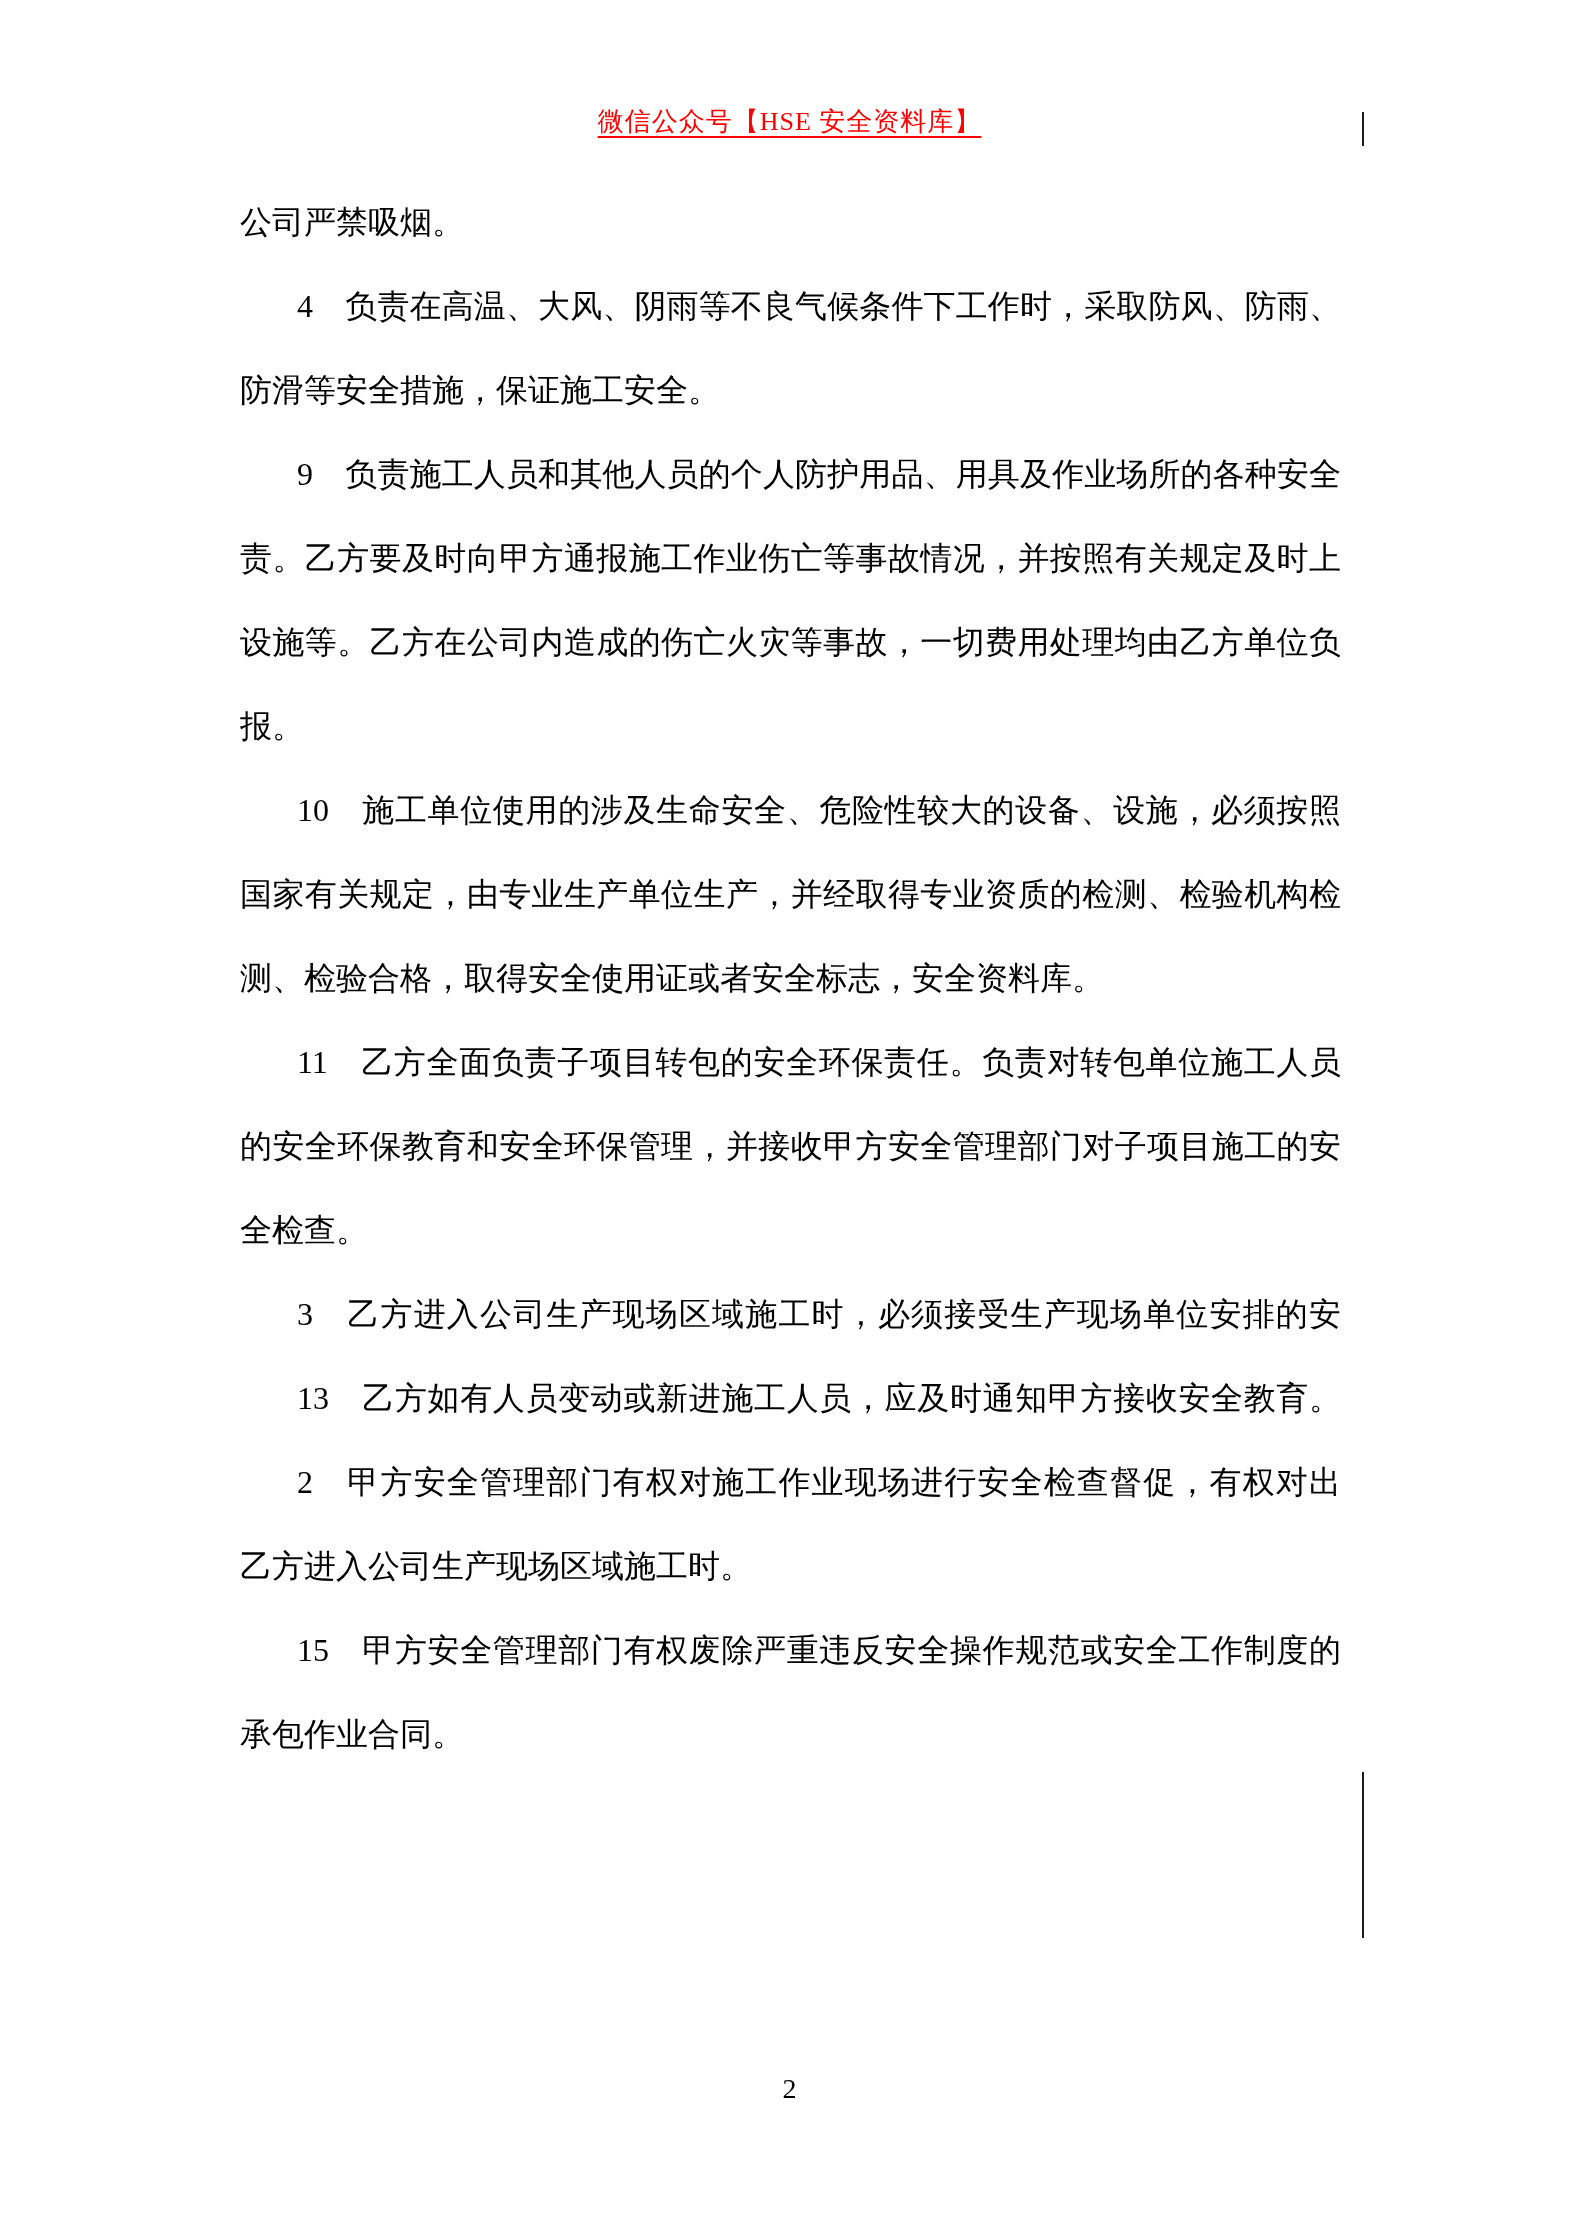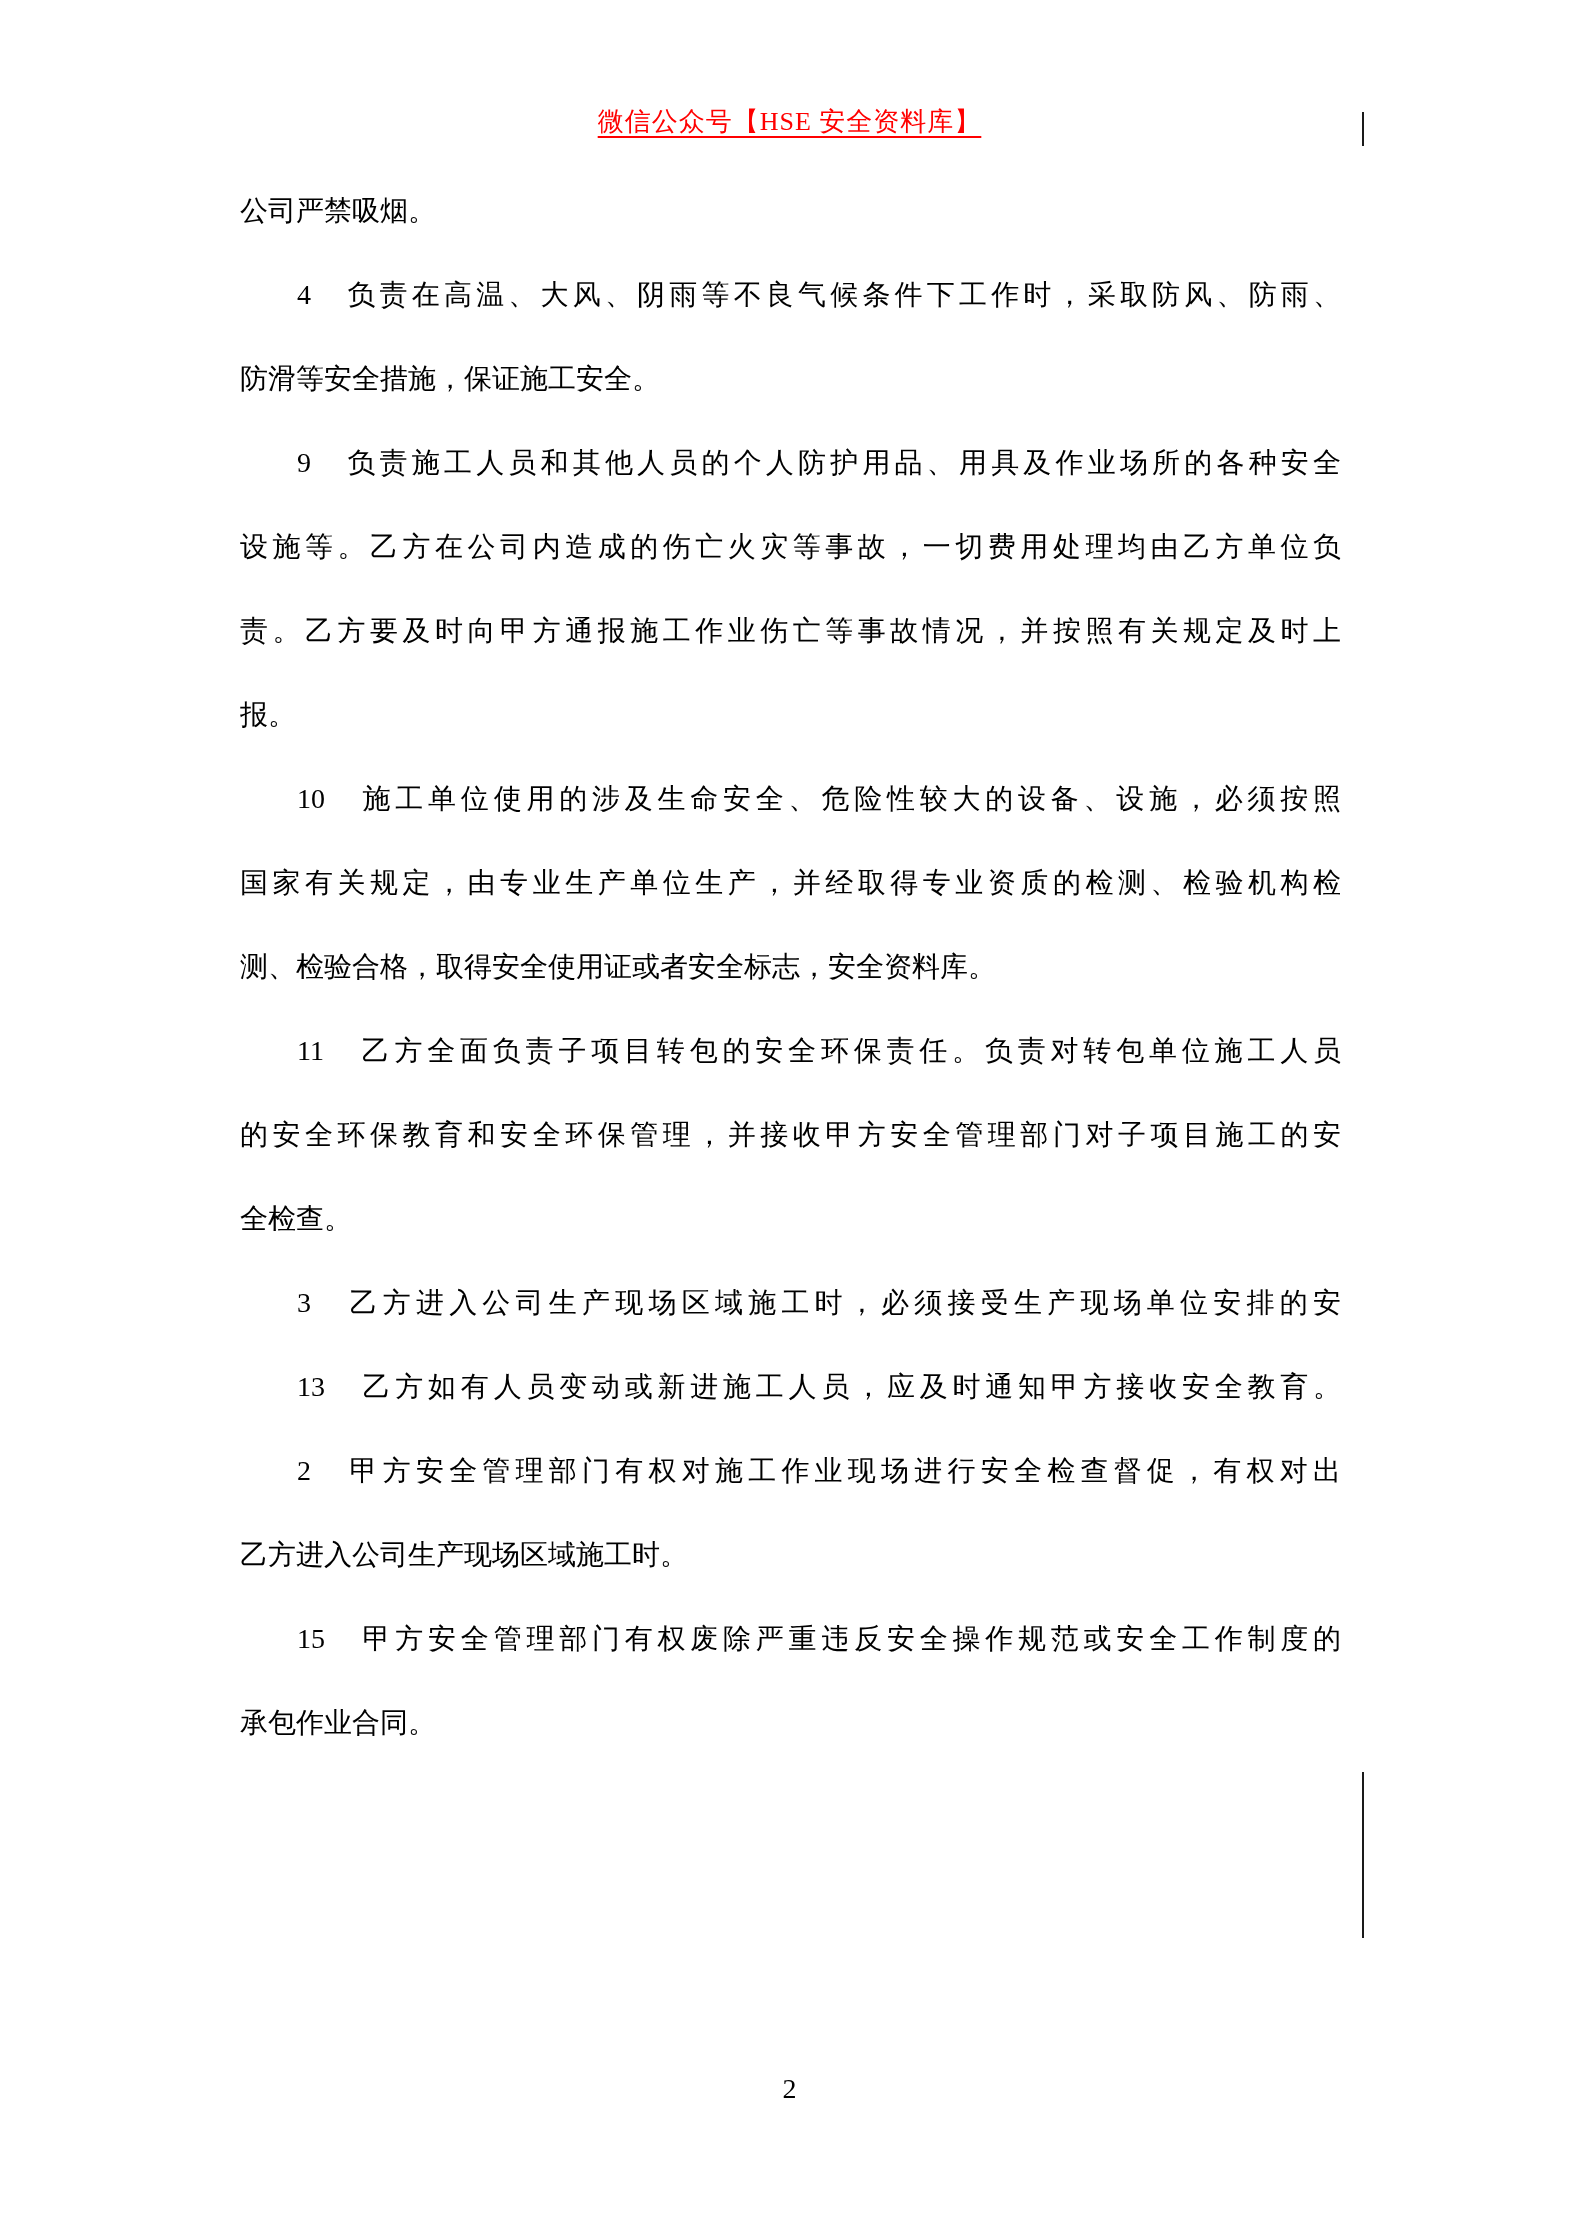--- a/index.html
+++ b/index.html
@@ -28,24 +28,24 @@
   .header-text {
     color: #ff0000;
     text-decoration: underline;
     text-decoration-color: #ff0000;
     text-decoration-thickness: 2px;
     text-underline-offset: 6px;
     letter-spacing: 1px;
   }
   .body-text {
     position: absolute;
-    top: 169px;
+    top: 180px;
     left: 240px;
     width: 1101px;
-    font-size: 28px;
+    font-size: 32px;
   }
   .line {
     box-sizing: border-box;
     width: 100%;
     height: 84px;
     line-height: 84px;
     overflow: hidden;
     white-space: normal;
     word-break: break-all;
   }
@@ -89,22 +89,22 @@
     <span class="header-text">微信公众号【HSE 安全资料库】</span>
   </div>
 
   <div class="change-bar top"></div>
 
   <div class="body-text">
     <div class="line">公司严禁吸烟。</div>
     <div class="line indent full">4　负责在高温、大风、阴雨等不良气候条件下工作时，采取防风、防雨、</div>
     <div class="line">防滑等安全措施，保证施工安全。</div>
     <div class="line indent full">9　负责施工人员和其他人员的个人防护用品、用具及作业场所的各种安全</div>
+    <div class="line full">责。乙方要及时向甲方通报施工作业伤亡等事故情况，并按照有关规定及时上</div>
     <div class="line full">设施等。乙方在公司内造成的伤亡火灾等事故，一切费用处理均由乙方单位负</div>
-    <div class="line full">责。乙方要及时向甲方通报施工作业伤亡等事故情况，并按照有关规定及时上</div>
     <div class="line">报。</div>
     <div class="line indent full">10　施工单位使用的涉及生命安全、危险性较大的设备、设施，必须按照</div>
     <div class="line full">国家有关规定，由专业生产单位生产，并经取得专业资质的检测、检验机构检</div>
     <div class="line">测、检验合格，取得安全使用证或者安全标志，安全资料库。</div>
     <div class="line indent full">11　乙方全面负责子项目转包的安全环保责任。负责对转包单位施工人员</div>
     <div class="line full">的安全环保教育和安全环保管理，并接收甲方安全管理部门对子项目施工的安</div>
     <div class="line">全检查。</div>
     <div class="line indent full">3　乙方进入公司生产现场区域施工时，必须接受生产现场单位安排的安</div>
     <div class="line indent full">13　乙方如有人员变动或新进施工人员，应及时通知甲方接收安全教育。</div>
     <div class="line indent full">2　甲方安全管理部门有权对施工作业现场进行安全检查督促，有权对出</div>

